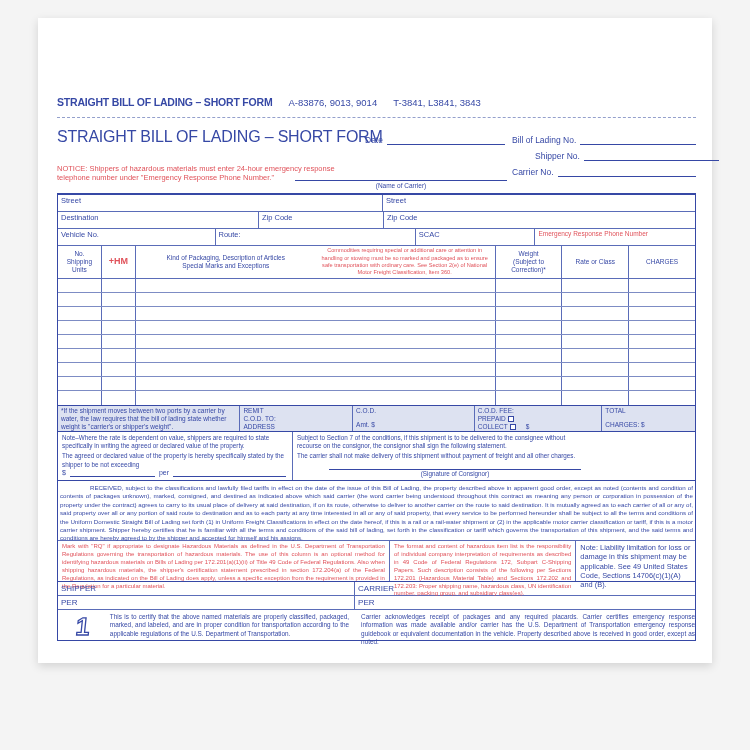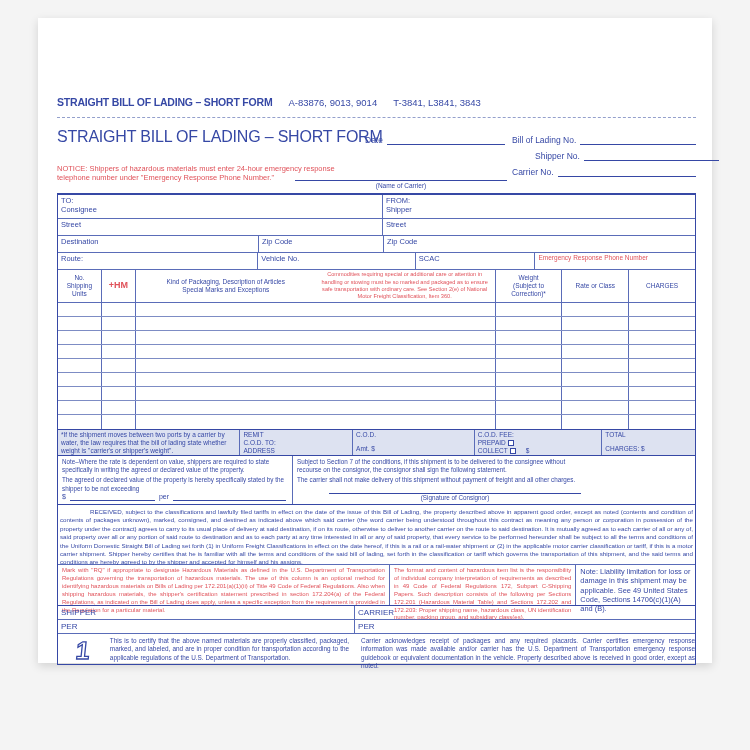--- a/index.html
+++ b/index.html
@@ -139,55 +139,45 @@
     <div class="fld" style="left:455px; top:39px; width:184px;">
       <span class="lab">Carrier No.</span>
       <span class="line"></span>
     </div>
     <div class="noc-line"></div>
     <div class="noc-cap">(Name of Carrier)</div>
   </div>
 
   <div class="formbox">
 
-    <div class="row r-par1">
-      <div class="cell c-half">
-        <span class="lbl2">TO:</span>
-        <span class="lbl2">Consignee</span>
-      </div>
-      <div class="cell c-half2">
-        <span class="lbl2">FROM:</span>
-        <span class="lbl2">Shipper</span>
-      </div>
-    </div>
     <div class="row r-par2">
       <div class="cell c-half">
         <span>Street</span>
       </div>
       <div class="cell c-half2">
         <span>Street</span>
       </div>
     </div>
     <div class="row r-par3">
       <div class="cell c-dest">
         <span>Destination</span>
       </div>
       <div class="cell c-zipL">
         <span>Zip Code</span>
       </div>
       <div class="cell c-zipR">
         <span>Zip Code</span>
       </div>
     </div>
     <div class="row r-par4">
+      <div class="cell c-veh">
+        <span>Vehicle No.</span>
+      </div>
       <div class="cell c-route">
         <span>Route:</span>
-      </div>
-      <div class="cell c-veh">
-        <span>Vehicle No.</span>
       </div>
       <div class="cell c-scac">
         <span>SCAC</span>
       </div>
       <div class="cell c-emg red">
         <span>Emergency Response Phone Number</span>
       </div>
     </div>
 
     <div class="thead">

